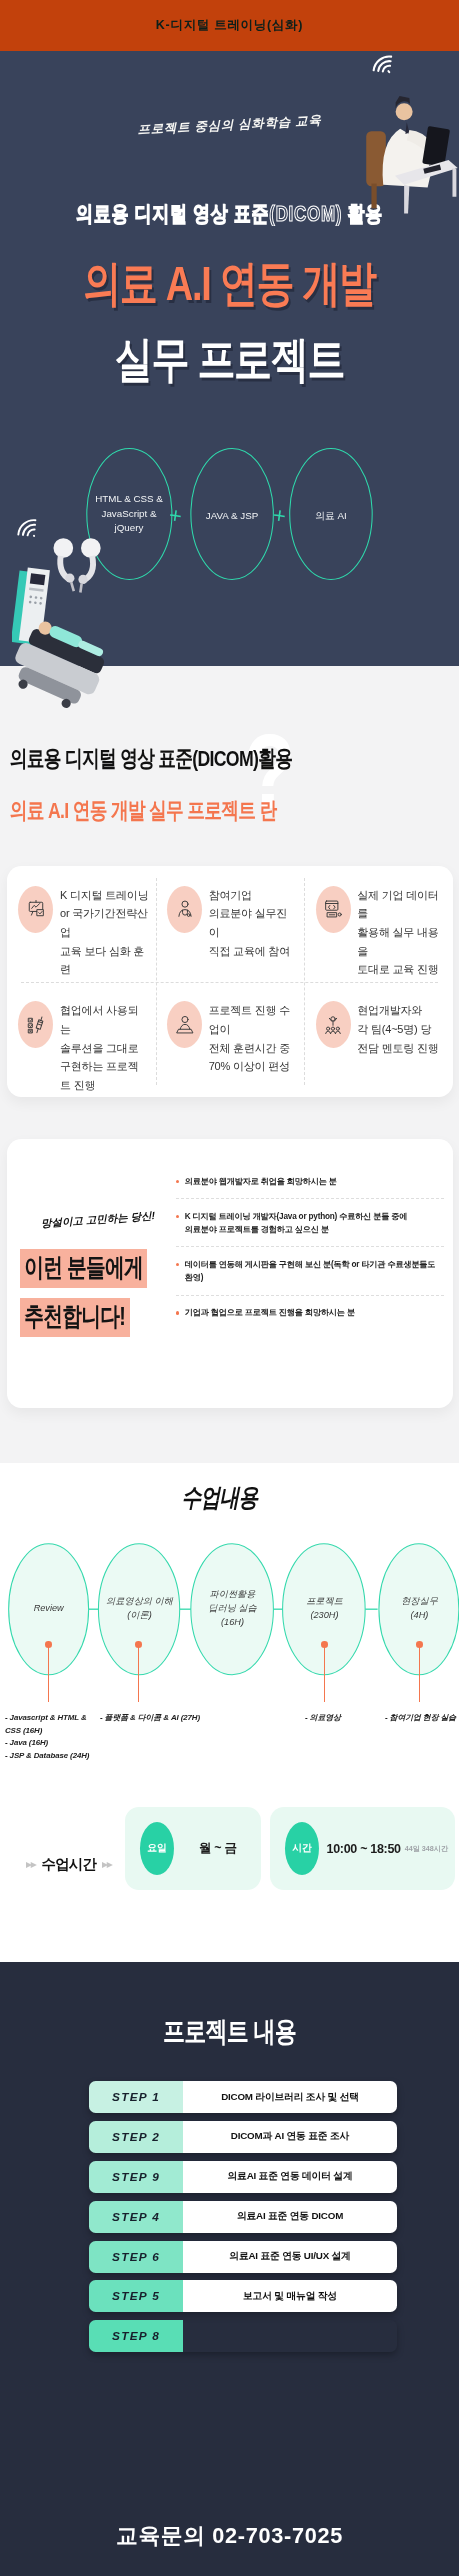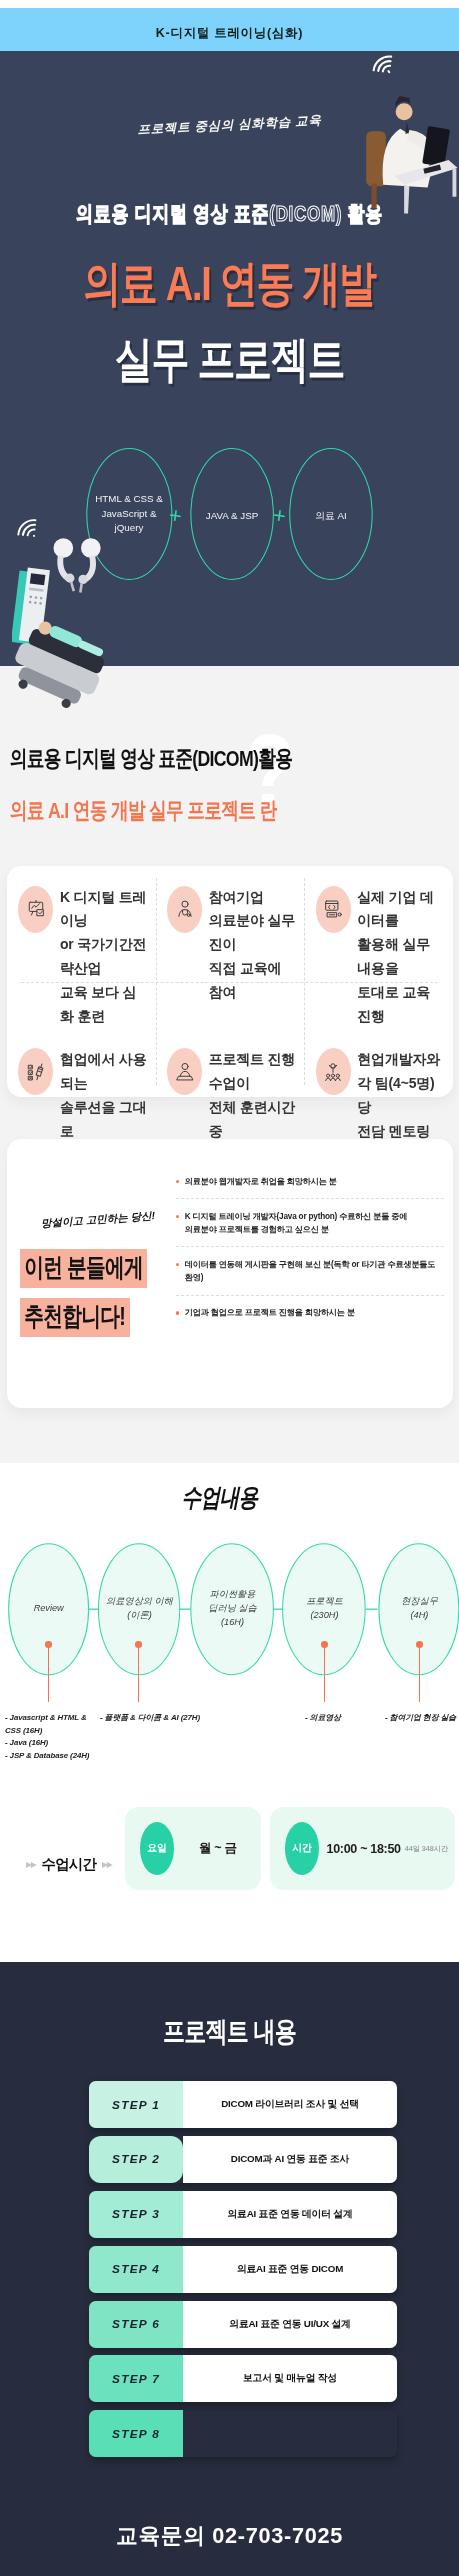--- a/index.html
+++ b/index.html
@@ -7,21 +7,21 @@
   body { width:459px; font-family:"Liberation Sans","DejaVu Sans",sans-serif; }
   #page { position:relative; width:459px; height:2576px; overflow:hidden; background:#fff; }
 
   .abs { position:absolute; }
   .pre { white-space:pre-line; }
   .ctr { left:0; right:0; text-align:center; }
   .condL { transform:scaleY(1.28); transform-origin:left top; }
   .condC { transform:scaleY(1.28); transform-origin:center top; }
 
   
-  .banner { position:absolute; top:8px; left:0; width:459px; height:51px; background:#7dd3fc; }
+  .banner { position:absolute; top:0; left:0; width:459px; height:51px; background:#c2410c; }
   .banner .txt { line-height:51px; text-align:center; font-size:12.5px; font-weight:800; color:#0d1f1a; letter-spacing:0.7px; }
 
   
   .hero { position:absolute; top:51px; left:0; width:459px; height:616px; background:#39435b; }
   .hero-tagline { top:66px; font-size:12.5px; font-style:italic; font-weight:600; color:#f6f6f3;
                   transform:rotate(-3deg); letter-spacing:0.7px; }
   .hero-sub { top:148px; font-size:17px; font-weight:700; letter-spacing:0.7px;
               color:transparent; -webkit-text-stroke:0.9px #ffffff; }
   @supports not (-webkit-text-stroke:1px #fff) { .hero-sub { color:#fff; } }
   .hero-t1 { top:200px; font-size:38px; font-weight:900; letter-spacing:-1.3px; color:#fa7b54;
@@ -42,21 +42,21 @@
   .feat-card { left:6.6px; top:200px; width:446px; height:231px; }
   .feat-grid { position:absolute; inset:0; display:grid; grid-template-columns:1fr 1fr 1fr; grid-template-rows:1fr 1fr; }
   .feat-cell { display:flex; gap:6.6px; padding:19.7px 6.6px 0 11.8px; align-items:flex-start; }
   .vdash1 { left:33.4%; top:11.8px; bottom:11.8px; border-left:0.7px dashed #dcdcdc; }
   .vdash2 { left:66.7%; top:11.8px; bottom:11.8px; border-left:0.7px dashed #dcdcdc; }
   .hdash  { top:50%; left:14.4px; right:14.4px; border-top:0.7px dashed #dcdcdc; }
   .feat-ico { flex:none; width:35px; height:47px; border-radius:50%; background:#f8cfc2;
               display:flex; align-items:center; justify-content:center; }
   .feat-ico svg { width:22px; height:22px; stroke:#3c3c3c; fill:none; stroke-width:1.6;
                   stroke-linecap:round; stroke-linejoin:round; }
-  .feat-txt { font-size:14px; font-weight:700; color:#333; line-height:1.7; letter-spacing:-0.2px; }
+  .feat-txt { font-size:11px; font-weight:400; color:#333; line-height:1.7; letter-spacing:-0.2px; }
 
   .reco-card { left:6.6px; top:473px; width:446px; height:269px; }
   .reco-hand { left:14.4px; top:74px; width:154px; text-align:center; font-size:10.5px; font-style:italic;
                font-weight:600; color:#111; transform:rotate(-4deg); }
   .reco-title { left:13px; top:110px; width:158px; }
   .reco-title .ln { display:block; margin-bottom:5.9px; }
   .reco-title .hl { display:inline-block; background:#f8b19d; padding:0.7px 4.6px 2px; font-size:19.7px;
                     font-weight:900; color:#141414; letter-spacing:-0.7px; transform:scaleY(1.3);
                     transform-origin:left top; }
   .reco-list { left:169px; top:25px; width:268px; }
@@ -88,28 +88,28 @@
            font-size:9.8px; font-weight:700; color:#fff; }
   .mc-val { position:absolute; left:55px; right:5.3px; top:0; bottom:0; display:flex; align-items:center;
             justify-content:center; gap:3.9px; }
   .mc-val .v { font-size:12.5px; font-weight:800; color:#1c1c1c; letter-spacing:-0.3px; }
   .mc-val .x { font-size:7.2px; font-weight:600; color:#9fa3a8; }
 
   
   .proj { position:absolute; top:1962px; left:0; width:459px; height:614px; background:#272d3e; }
   .proj-h { top:51px; font-size:22px; font-weight:900; color:#ffffff; letter-spacing:-0.7px; }
   .steps { position:absolute; left:89px; top:119px; width:308px; }
-  .step-row { display:flex; width:308px; height:47px; margin-bottom:7.9px; border-radius:6.6px;
+  .step-row { display:flex; width:308px; height:32px; margin-bottom:7.9px; border-radius:6.6px;
               overflow:hidden; box-shadow:0 3.3px 7.9px rgba(0,0,0,.28); }
   .step-l { flex:none; width:94px; display:flex; align-items:center; justify-content:center;
             font-size:11.8px; font-weight:700; font-style:italic; letter-spacing:1.3px; color:#17202c; }
   .step-r { flex:1; background:#ffffff; display:flex; align-items:center; justify-content:center;
             font-size:9.8px; font-weight:600; color:#111; letter-spacing:-0.2px; }
   .step-row:nth-child(1) .step-l { background:#c7f1e3; }
-  .step-row:nth-child(2) .step-l { background:#b5eedb;border-radius:12px; }
+  .step-row:nth-child(2) .step-l { background:#b5eedb; }
   .step-row:nth-child(3) .step-l { background:#a2ebd4; }
   .step-row:nth-child(4) .step-l { background:#90e8cc; }
   .step-row:nth-child(5) .step-l { background:#7ee4c4; }
   .step-row:nth-child(6) .step-l { background:#6be1bd; }
   .step-row:nth-child(7) .step-l { background:#59deb5; }
   .step-row:nth-child(8) .step-l { background:#47dbae; }
   .footer-contact { top:559px; font-size:21.7px; font-weight:800; color:#ffffff; letter-spacing:0.7px; }
 
   .illus { position:absolute; z-index:5; }
 </style>
@@ -384,33 +384,33 @@
     <div class="steps">
       <div class="step-row">
         <div class="step-l">STEP 1</div>
         <div class="step-r">DICOM 라이브러리 조사 및 선택</div>
       </div>
       <div class="step-row">
         <div class="step-l">STEP 2</div>
         <div class="step-r">DICOM과 AI 연동 표준 조사</div>
       </div>
       <div class="step-row">
-        <div class="step-l">STEP 3</div>
+        <div class="step-l">STEP 9</div>
         <div class="step-r">의료AI 표준 연동 데이터 설계</div>
       </div>
       <div class="step-row">
         <div class="step-l">STEP 4</div>
         <div class="step-r">의료AI 표준 연동 DICOM</div>
       </div>
       <div class="step-row">
         <div class="step-l">STEP 6</div>
         <div class="step-r">의료AI 표준 연동 UI/UX 설계</div>
       </div>
       <div class="step-row">
-        <div class="step-l">STEP 7</div>
+        <div class="step-l">STEP 5</div>
         <div class="step-r">보고서 및 매뉴얼 작성</div>
       </div>
       <div class="step-row">
         <div class="step-l">STEP 8</div>
       </div>
     </div>
     <div class="abs ctr footer-contact">교육문의 02-703-7025</div>
   </div>
 
 </div>

